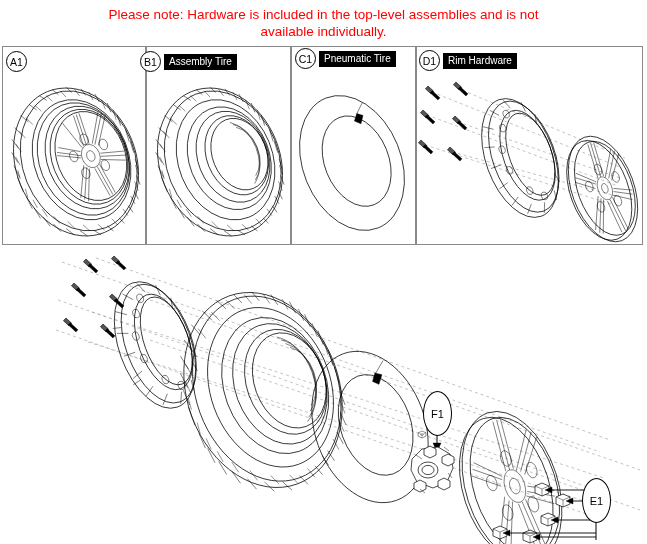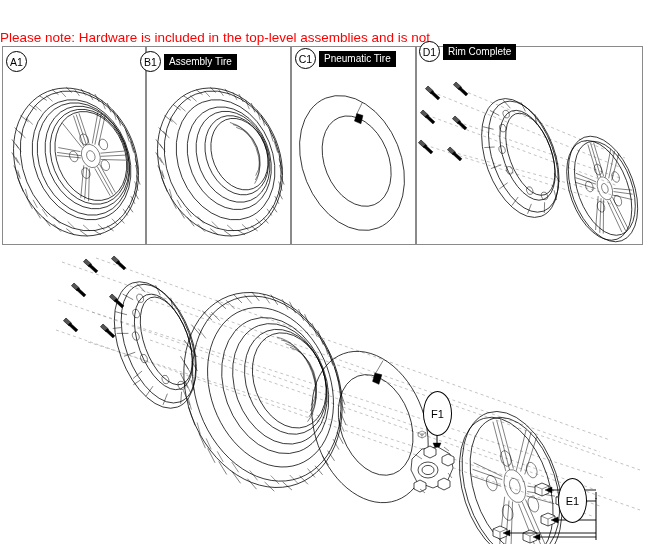--- a/index.html
+++ b/index.html
@@ -5,26 +5,25 @@
   html,body{margin:0;padding:0;}
   body{
     width:647px;height:544px;
     background:#ffffff;
     font-family:"Liberation Sans",sans-serif;
     overflow:hidden;
     position:relative;
   }
   #note{
     position:absolute;left:0;top:6px;width:647px;
-    text-align:left;
+    text-align:center;
     color:#ff0000;
     font-size:13.5px;
     line-height:17px;
     font-family:"Liberation Sans",sans-serif;
-    margin-top:23px;
   }
   #legend-frame{
     position:absolute;left:2px;top:46px;width:641px;height:199px;
     border:1.5px solid #8a8a8a;
     box-sizing:border-box;
     background:#fff;
   }
   .cell-div{
     position:absolute;top:46px;width:1.5px;height:199px;background:#8a8a8a;
   }
@@ -56,41 +55,42 @@
   .vthin{stroke:#000;stroke-width:.45;fill:none;}
   .fillw{fill:#fff;stroke:#000;stroke-width:.7;}
   .filld{fill:#555;stroke:#000;stroke-width:.5;}
   .fillk{fill:#000;stroke:#000;stroke-width:.4;}
 </style>
 </head>
 <body>
 
 <div id="note">
   <div>Please note: Hardware is included in the top-level assemblies and is not</div>
+  <div>available individually.</div>
 </div>
 
 <div id="legend-frame"></div>
 <div class="cell-div" style="left:145px"></div>
 <div class="cell-div" style="left:290px"></div>
 <div class="cell-div" style="left:415px"></div>
 
 <div class="badge" style="left:6px;top:51px">
   <span class="circ">A1</span>
 </div>
 <div class="badge" style="left:140px;top:51px">
   <span class="circ">B1</span>
   <span class="tag">Assembly Tire</span>
 </div>
 <div class="badge" style="left:295px;top:48px">
   <span class="circ">C1</span>
   <span class="tag">Pneumatic Tire</span>
 </div>
-<div class="badge" style="left:419px;top:41px">
+<div class="badge" style="left:419px;top:50px">
   <span class="circ">D1</span>
-  <span class="tag">Rim Complete</span>
+  <span class="tag">Rim Hardware</span>
 </div>
 
 <svg width="647" height="544" viewBox="0 0 647 544">
 
   <defs>
 
     <g id="bolt">
       <path class="filld" d="M0 0 l7 3.2 l-1.6 3.4 l-7 -3.2 Z"></path>
       <path class="fillk" d="M5.4 3.2 l9.6 4.4 l-1.2 2.6 l-9.6 -4.4 Z"></path>
     </g>
@@ -457,15 +457,15 @@
       <path class="fillk" d="M558 517 l0 6 l-7 -3 Z"></path>
       <path class="fillk" d="M540 534 l0 6 l-7 -3 Z"></path>
       <path class="fillk" d="M510 530 l0 6 l-7 -3 Z"></path>
     </g>
   </g>
 </svg>
 
 <div class="callout" style="left:423px;top:391px">
   <span>F1</span>
 </div>
-<div class="callout" style="left:558px;top:478px">
+<div class="callout" style="left:582px;top:478px">
   <span>E1</span>
 </div>
 
 </body></html>

